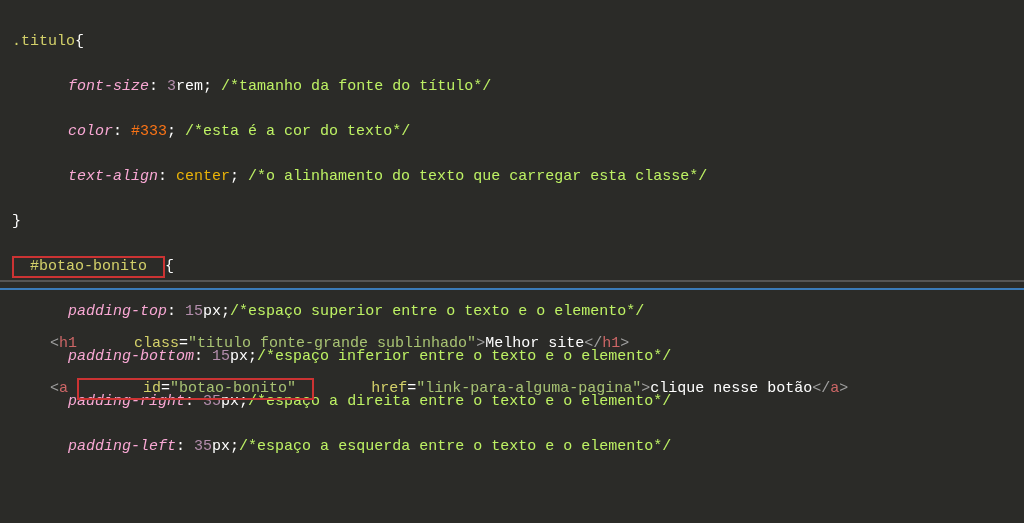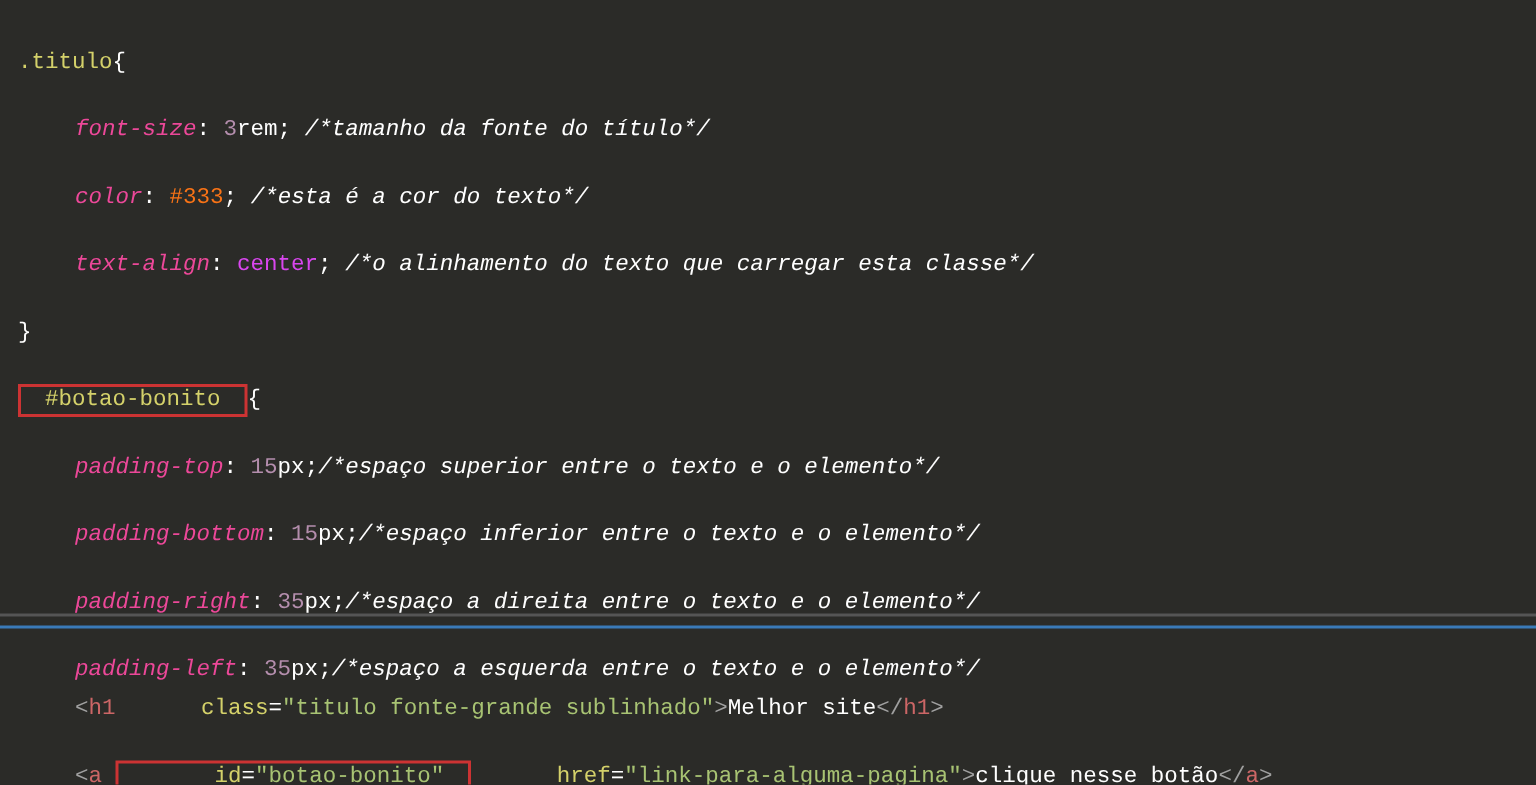--- a/index.html
+++ b/index.html
@@ -11,42 +11,42 @@
     width: 1024px;
     height: 523px;
     overflow: hidden;
     color: #ccc;
   }
   .code-block {
     padding: 8px 12px;
     white-space: pre;
   }
   .top-block {
-    height: 411px;
+    height: 282px;
     border-bottom: 2px solid #555;
   }
   .divider-line {
     height: 2px;
     background: #3a7ab8;
     margin: 6px 0 0 0;
   }
   .bottom-block {
     padding-top: 20px;
   }
   .sel-class { color: #d4d16a; }
   .sel-id { color: #d4d16a; }
   .brace { color: #ffffff; }
-  .prop { color: #ec4899; font-style: italic; }
+  .prop { color: #f9a8d4; font-style: italic; margin-left: 18px; }
   .colon { color: #ffffff; }
   .val-num { color: #b48ead; }
   .val-unit { color: #ffffff; }
-  .val-keyword { color: #d946ef; }
+  .val-keyword { color: #eab308; }
   .val-hex { color: #f97316; }
   .semi { color: #ffffff; }
-  .comment { color: #ffffff; font-style: italic; }
+  .comment { color: #bef264; }
   .tag-bracket { color: #a0a0a0; }
   .tag-name { color: #cc6666; }
   .attr-name { color: #d4d16a; margin-left: 48px; }
   .attr-eq { color: #ffffff; }
   .attr-val { color: #a8c373; }
   .html-text { color: #ffffff; margin-top: 14px; }
   .hl-box {
     border: 2px solid #cc3333;
     padding: 0 16px;
     display: inline-block;

